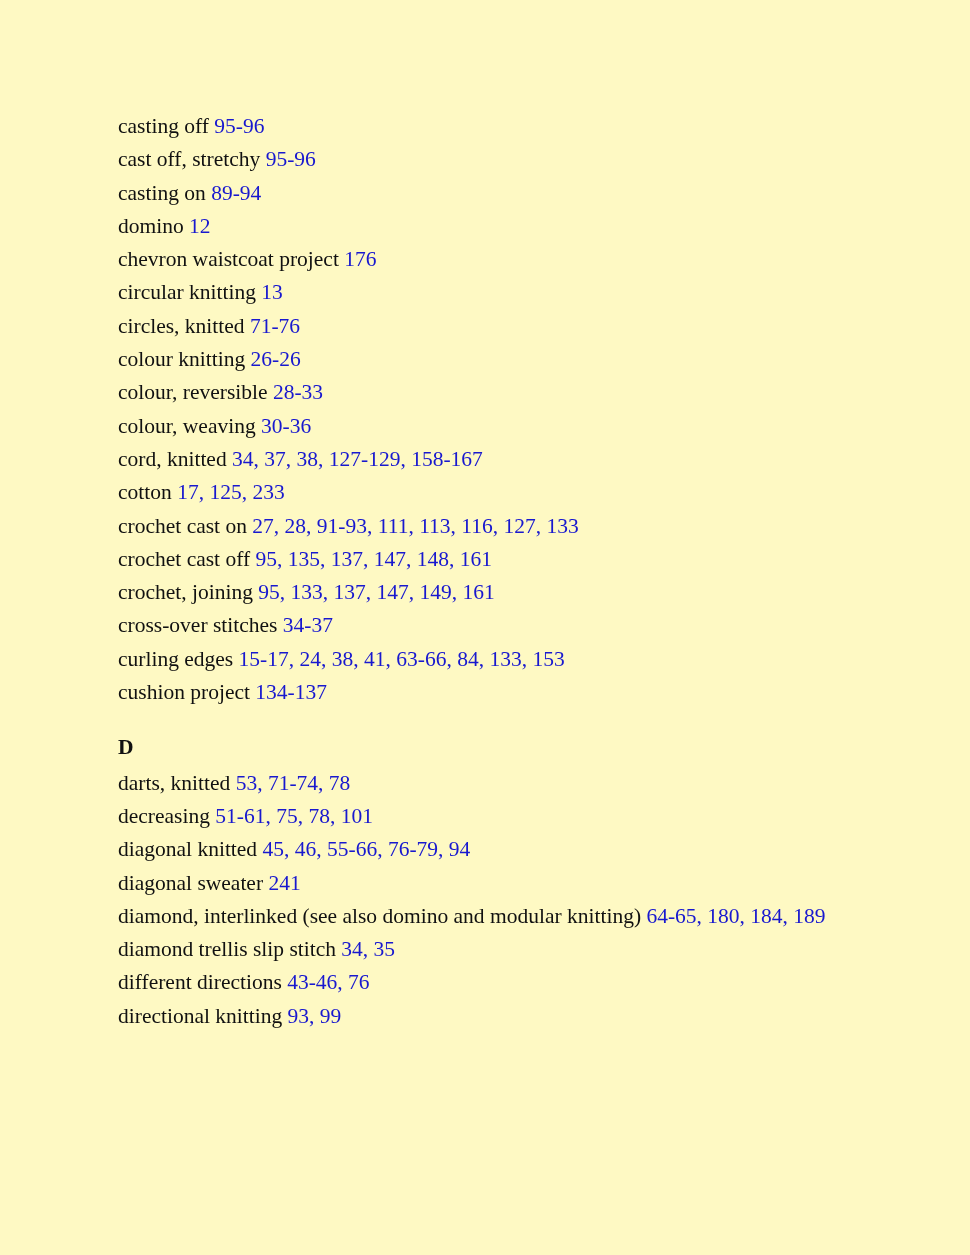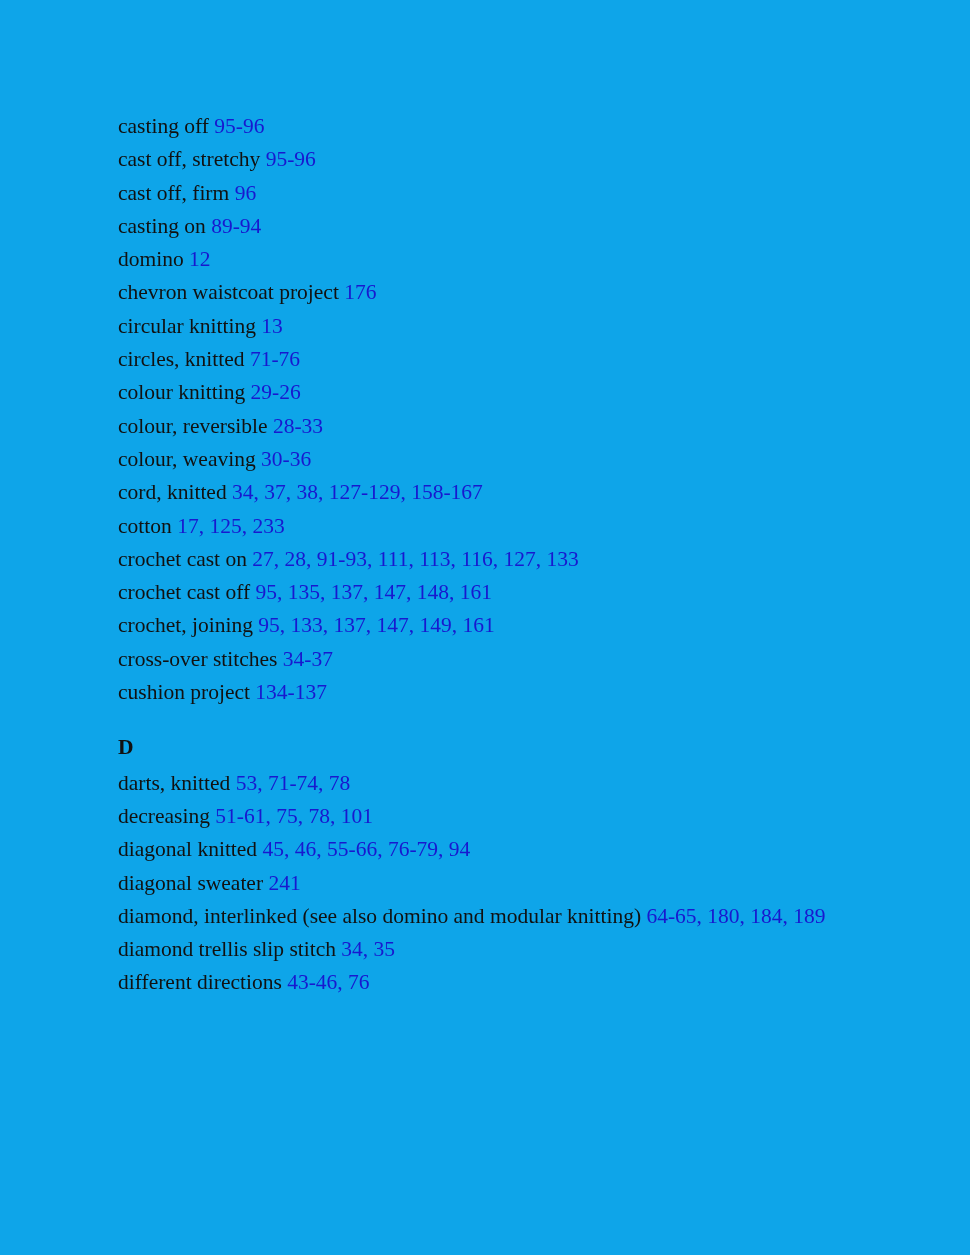--- a/index.html
+++ b/index.html
@@ -14,21 +14,21 @@
     color: #000000;
     position: relative;
     overflow: hidden;
   }
   .page {
     position: absolute;
     left: 0;
     top: 0;
     width: 970px;
     height: 1255px;
-    background: #0ea5e9;
+    background: #fef9c3;
   }
   .index-body {
     position: absolute;
     left: 118px;
     top: 110px;
     width: 760px;
   }
   .entry {
     font-size: 21.5px;
     line-height: 33.3px;
@@ -53,38 +53,39 @@
     margin-bottom: 2px;
   }
 </style>
 </head>
 <body>
 
 <div class="page">
   <div class="index-body">
       <div class="entry"><span class="term">casting off </span><span class="pages">95-96</span></div>
       <div class="entry"><span class="term">cast off, stretchy </span><span class="pages">95-96</span></div>
-      <div class="entry"><span class="term">cast off, firm </span><span class="pages">96</span></div>
       <div class="entry"><span class="term">casting on </span><span class="pages">89-94</span></div>
       <div class="entry"><span class="term">domino </span><span class="pages">12</span></div>
       <div class="entry"><span class="term">chevron waistcoat project </span><span class="pages">176</span></div>
       <div class="entry"><span class="term">circular knitting </span><span class="pages">13</span></div>
       <div class="entry"><span class="term">circles, knitted </span><span class="pages">71-76</span></div>
-      <div class="entry"><span class="term">colour knitting </span><span class="pages">29-26</span></div>
+      <div class="entry"><span class="term">colour knitting </span><span class="pages">26-26</span></div>
       <div class="entry"><span class="term">colour, reversible </span><span class="pages">28-33</span></div>
       <div class="entry"><span class="term">colour, weaving </span><span class="pages">30-36</span></div>
       <div class="entry"><span class="term">cord, knitted </span><span class="pages">34, 37, 38, 127-129, 158-167</span></div>
       <div class="entry"><span class="term">cotton </span><span class="pages">17, 125, 233</span></div>
       <div class="entry"><span class="term">crochet cast on </span><span class="pages">27, 28, 91-93, 111, 113, 116, 127, 133</span></div>
       <div class="entry"><span class="term">crochet cast off </span><span class="pages">95, 135, 137, 147, 148, 161</span></div>
       <div class="entry"><span class="term">crochet, joining </span><span class="pages">95, 133, 137, 147, 149, 161</span></div>
       <div class="entry"><span class="term">cross-over stitches </span><span class="pages">34-37</span></div>
+      <div class="entry"><span class="term">curling edges </span><span class="pages">15-17, 24, 38, 41, 63-66, 84, 133, 153</span></div>
       <div class="entry"><span class="term">cushion project </span><span class="pages">134-137</span></div>
       <div class="section-letter">D</div>
       <div class="entry"><span class="term">darts, knitted </span><span class="pages">53, 71-74, 78</span></div>
       <div class="entry"><span class="term">decreasing </span><span class="pages">51-61, 75, 78, 101</span></div>
       <div class="entry"><span class="term">diagonal knitted </span><span class="pages">45, 46, 55-66, 76-79, 94</span></div>
       <div class="entry"><span class="term">diagonal sweater </span><span class="pages">241</span></div>
       <div class="entry"><span class="term">diamond, interlinked (see also domino and modular knitting) </span><span class="pages">64-65, 180, 184, 189</span></div>
       <div class="entry"><span class="term">diamond trellis slip stitch </span><span class="pages">34, 35</span></div>
       <div class="entry"><span class="term">different directions </span><span class="pages">43-46, 76</span></div>
+      <div class="entry"><span class="term">directional knitting </span><span class="pages">93, 99</span></div>
     </div>
 </div>
 
 </body></html>

